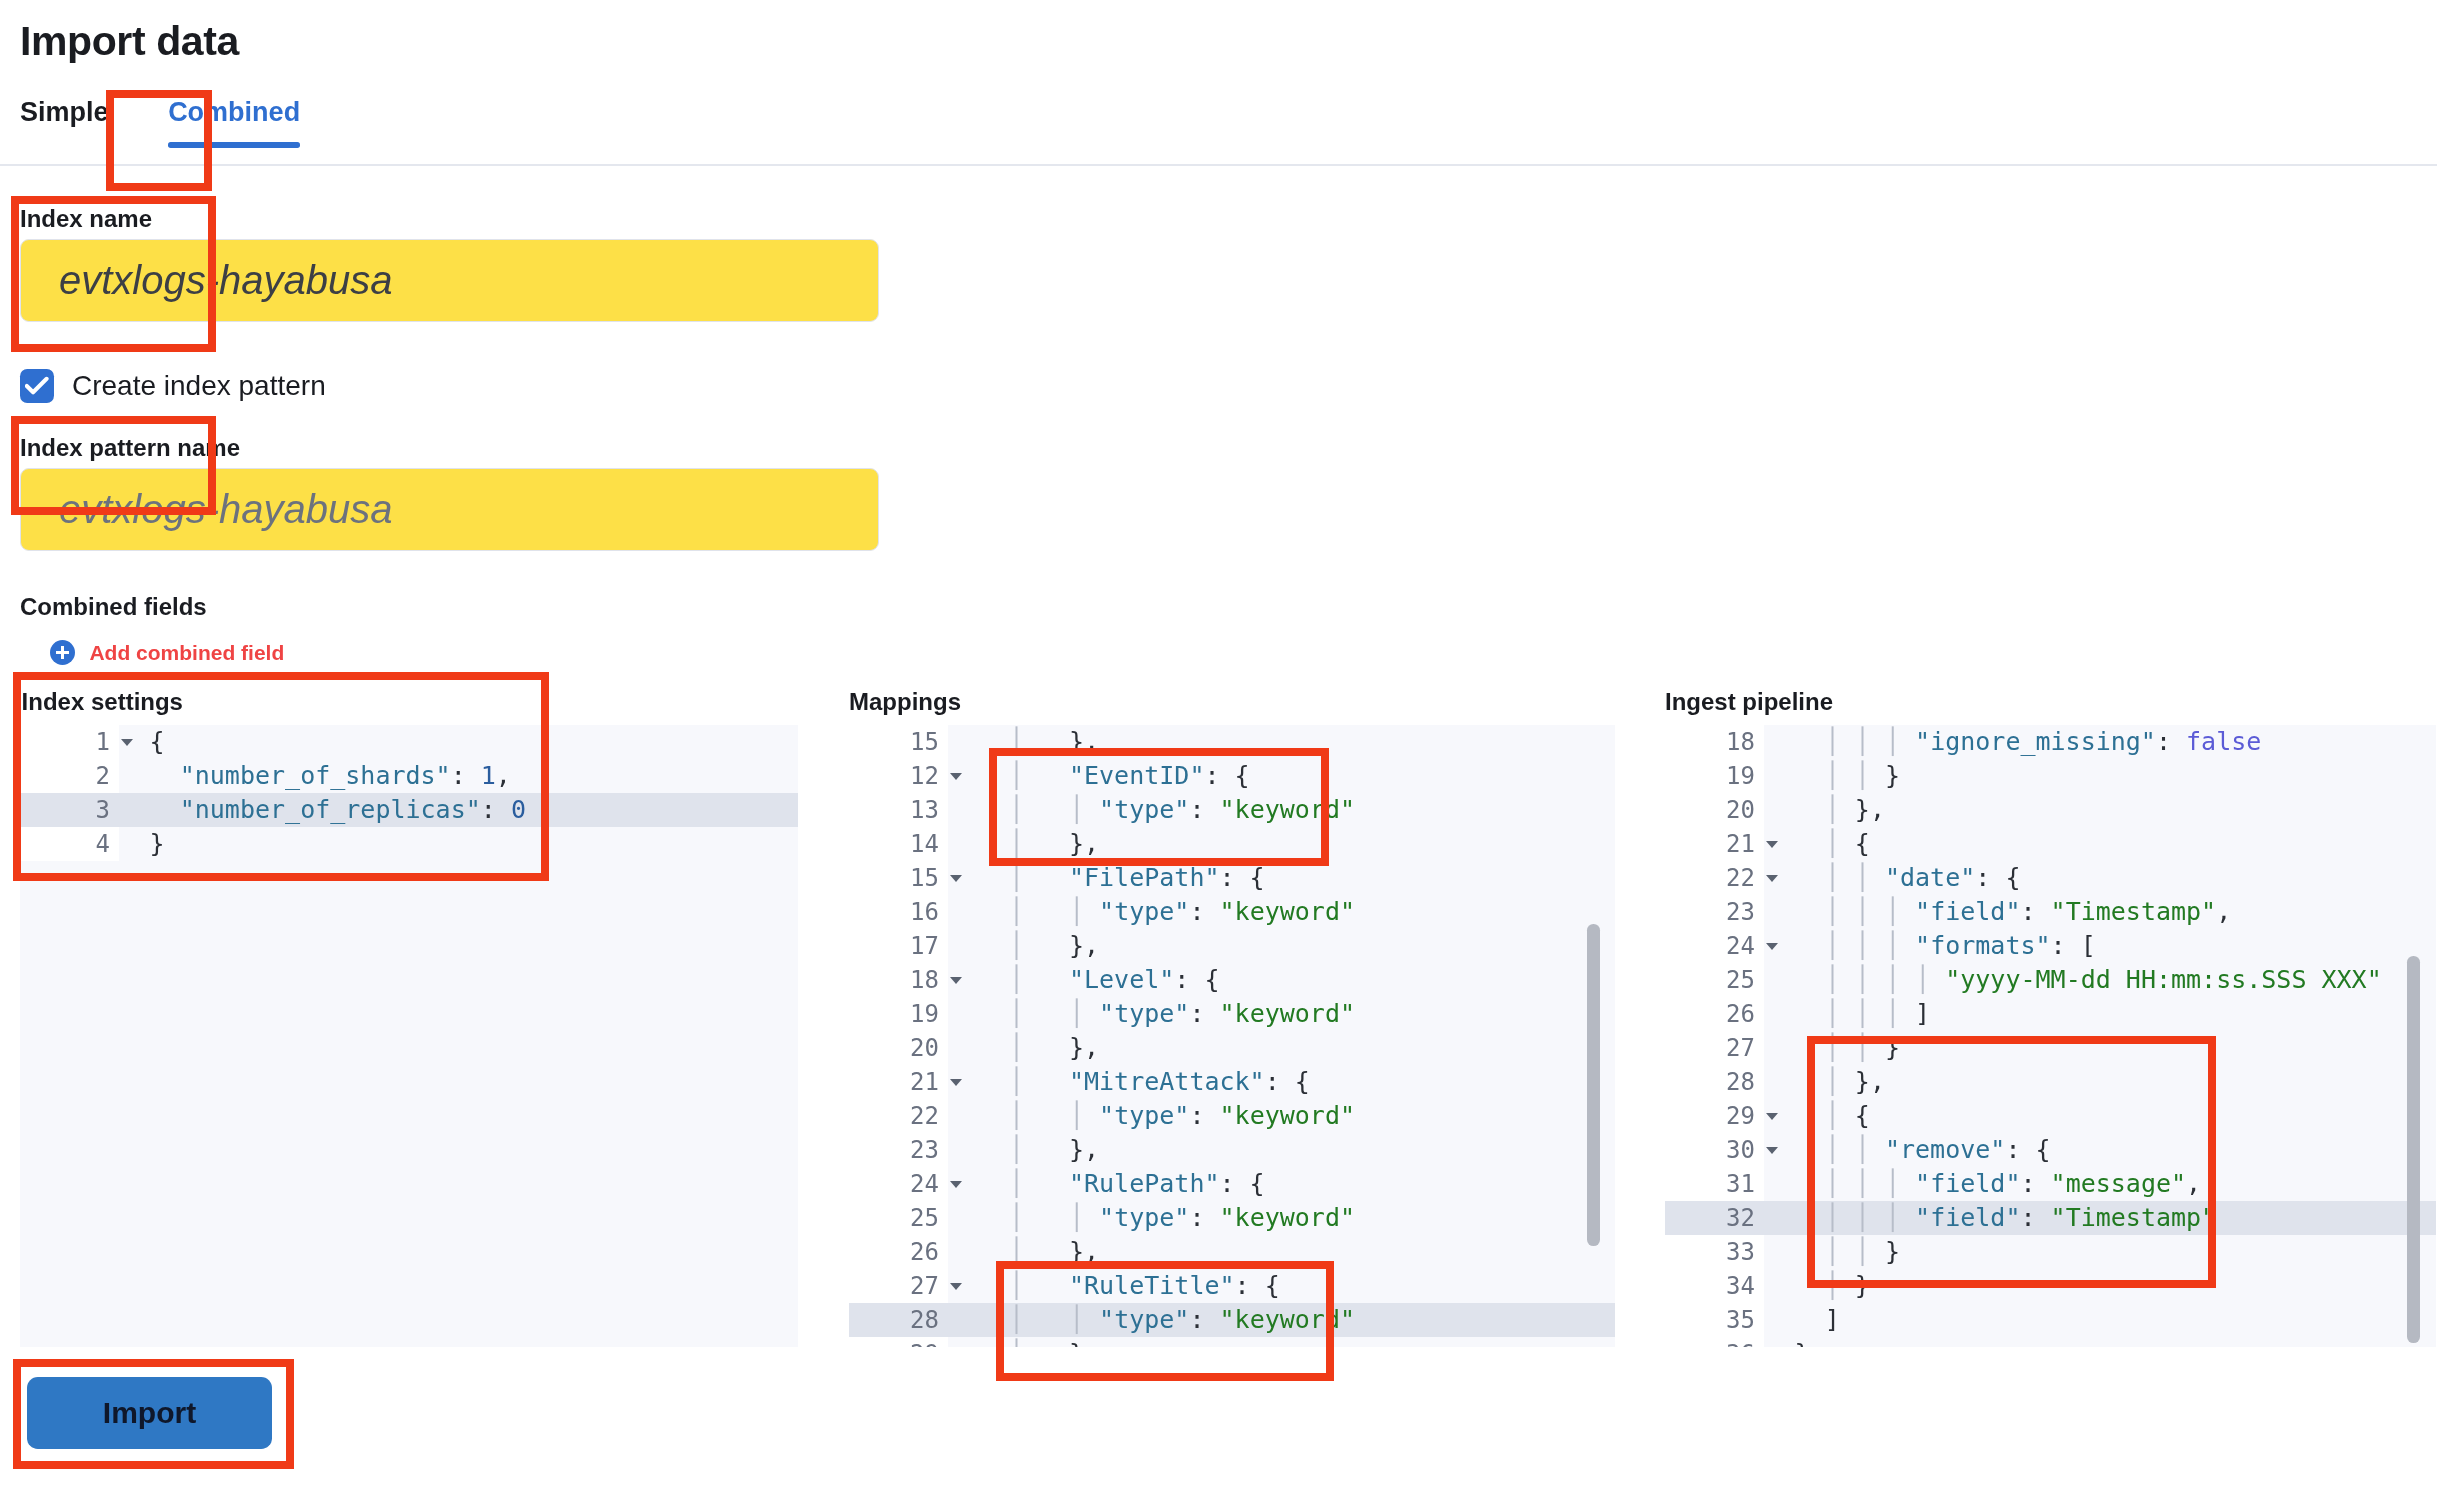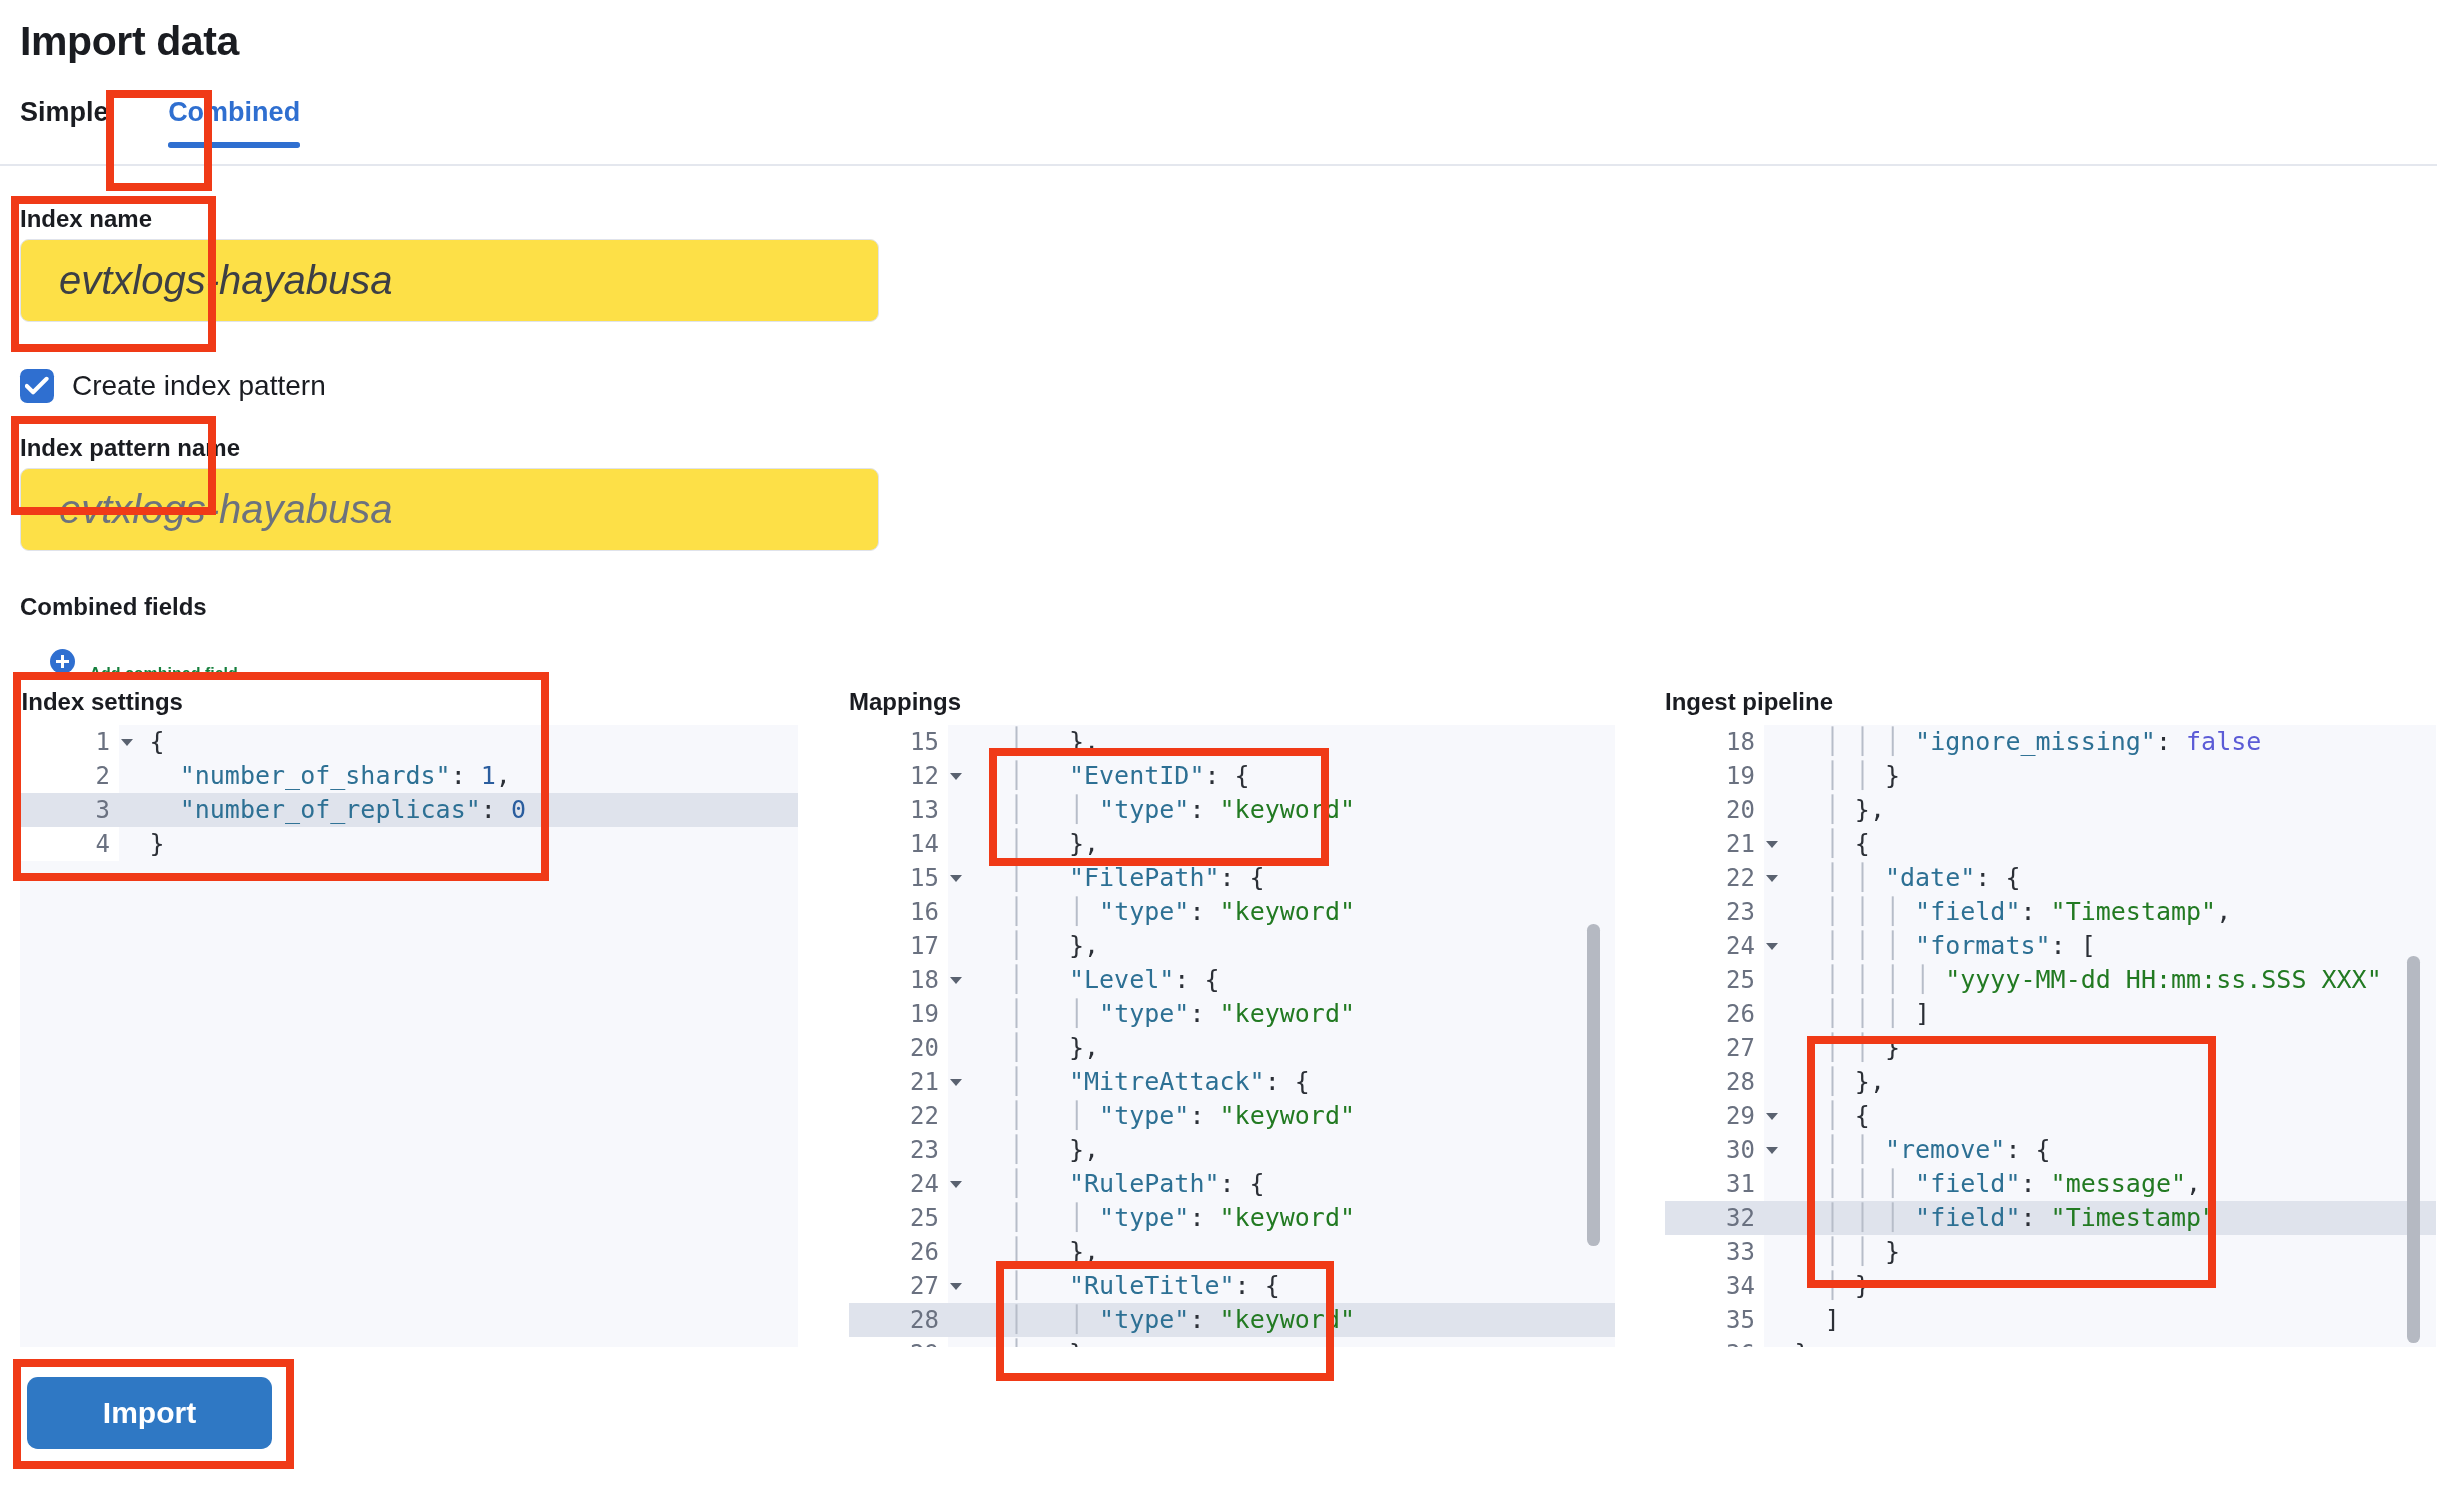--- a/index.html
+++ b/index.html
@@ -83,21 +83,21 @@
   }
   .plus-icon {
     width:25px; height:25px; border-radius:50%;
     background:#2f6fd0; position:relative; flex:0 0 auto;
   }
   .plus-icon::before, .plus-icon::after {
     content:""; position:absolute; background:#fff;
   }
   .plus-icon::before { left:6.3px; top:11.2px; width:12.6px; height:3.1px; }
   .plus-icon::after  { top:6.3px; left:11.2px; height:12.6px; width:3.1px; }
-  #add-combined-field-label { font-size:16px; color:#15803d; font-weight:600;margin-top:25px; }
+  #add-combined-field-label { font-size:21px; color:#ef4444; font-weight:600; }
 
   
   .editor-title {
     position:absolute; font-size:24px; font-weight:700; color:#1a1c21;
   }
   .editor {
     position:absolute;
     background:#f7f8fc;
     overflow:hidden;
     font-family:"DejaVu Sans Mono", monospace;
@@ -137,21 +137,21 @@
   
   .vscroll {
     position:absolute; width:12.6px; border-radius:6.3px; background:#b5b9c2;
   }
 
   
   #import-button {
     position:absolute; left:27px; top:1377px;
     width:245px; height:72px;
     background:#2f78c4; border-radius:10.8px;
-    color:#ffffff; font-size:30px; font-weight:600;
+    color:#0f172a; font-size:30px; font-weight:600;
     display:flex; align-items:center; justify-content:center;
     cursor:pointer; border:none;
     font-family:"Liberation Sans", sans-serif;
   }
 
   
   .annot {
     position:absolute;
     border:8px solid #f03a17;
     pointer-events:none;

